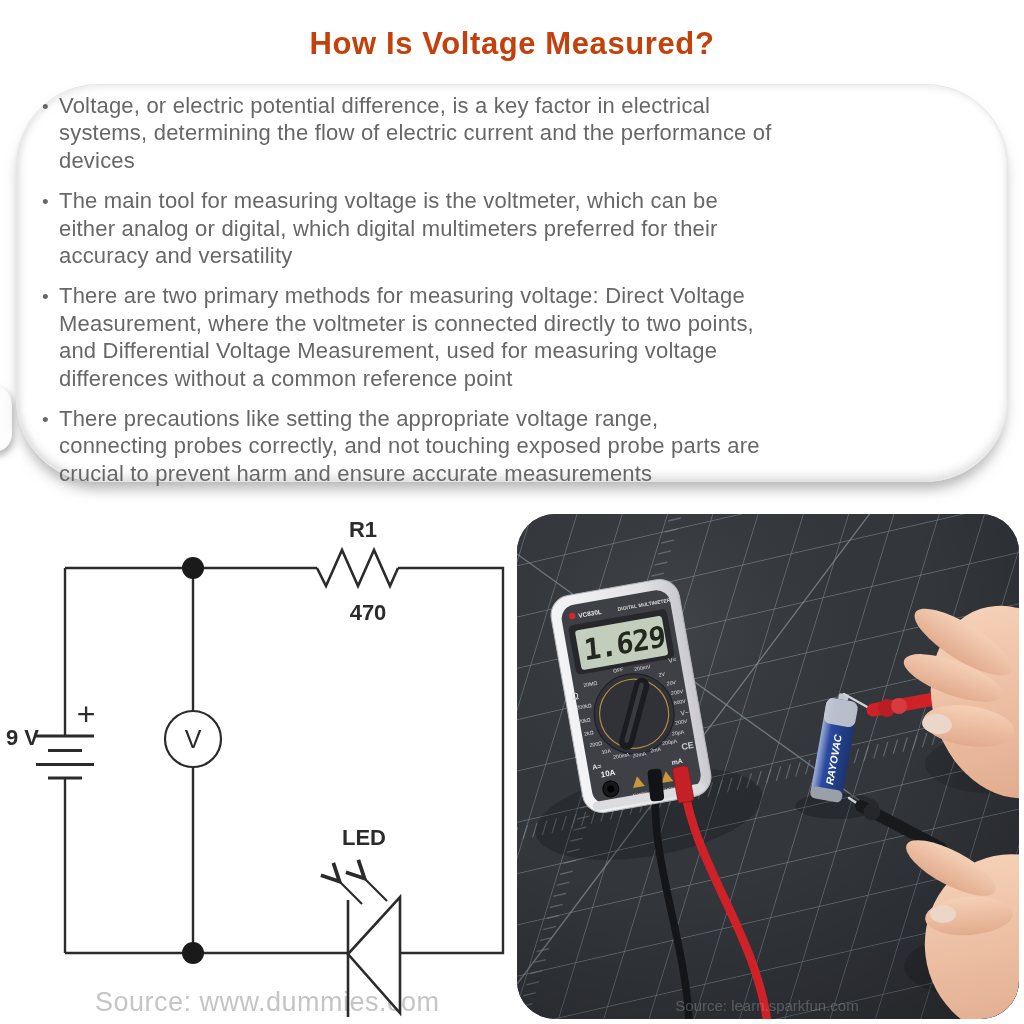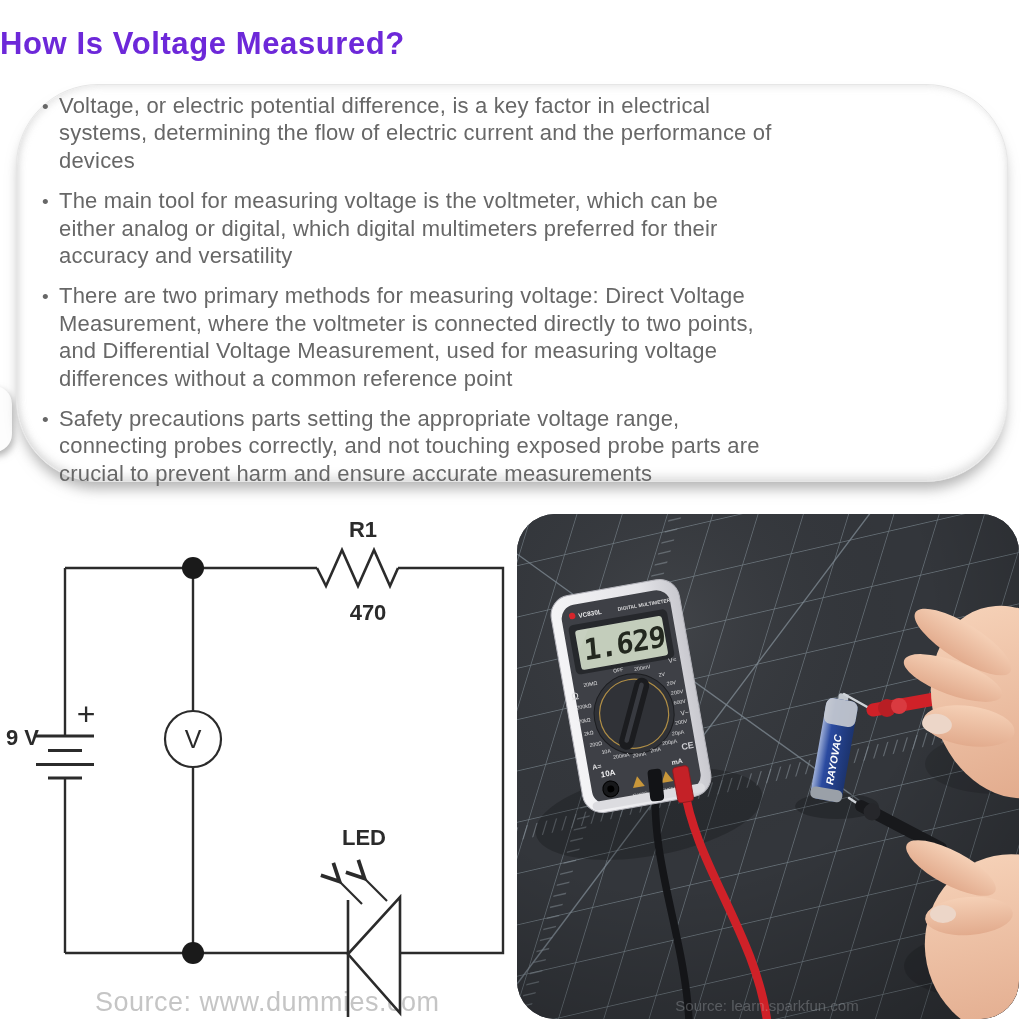--- a/index.html
+++ b/index.html
@@ -2,22 +2,22 @@
 <html><head>
 <meta charset="utf-8">
 <style>
   html,body{margin:0;padding:0;background:#ffffff;}
   body{width:1024px;height:1024px;position:relative;overflow:hidden;
        font-family:"Liberation Sans","DejaVu Sans",sans-serif;}
 
   
   .main-title{
     position:absolute;top:26px;left:0;width:100%;
-    text-align:left;font-size:31px;font-weight:600;
-    color:#6d28d9;letter-spacing:.6px;
+    text-align:center;font-size:31px;font-weight:600;
+    color:#c2410c;letter-spacing:.6px;
   }
 
   
   .info-backsheet{
     position:absolute;left:-26px;top:386px;width:38px;height:66px;
     background:#fdfdfd;border-radius:18px;
     box-shadow:2px 4px 7px rgba(120,120,120,.55);
   }
   .info-box{
     position:absolute;left:16px;top:84px;width:990px;height:396px;
@@ -63,21 +63,21 @@
   <li><span>Voltage, or electric potential difference, is a key factor in electrical
 systems, determining the flow of electric current and the performance of
 devices</span></li>
   <li><span>The main tool for measuring voltage is the voltmeter, which can be
 either analog or digital, which digital multimeters preferred for their
 accuracy and versatility</span></li>
   <li><span>There are two primary methods for measuring voltage: Direct Voltage
 Measurement, where the voltmeter is connected directly to two points,
 and Differential Voltage Measurement, used for measuring voltage
 differences without a common reference point</span></li>
-  <li><span>Safety precautions parts setting the appropriate voltage range,
+  <li><span>There precautions like setting the appropriate voltage range,
 connecting probes correctly, and not touching exposed probe parts are
 crucial to prevent harm and ensure accurate measurements</span></li>
 </ul>
 
 <div class="circuit-wrap">
 <svg width="512" height="519" viewBox="0 0 512 519" xmlns="http://www.w3.org/2000/svg">
   <defs>
     <marker id="ah" markerWidth="12" markerHeight="12" refX="2" refY="5" orient="auto">
       <path d="M9,1 L1,5 L9,9" fill="none" stroke="#2b2b2b" stroke-width="1.7"></path>
     </marker>

